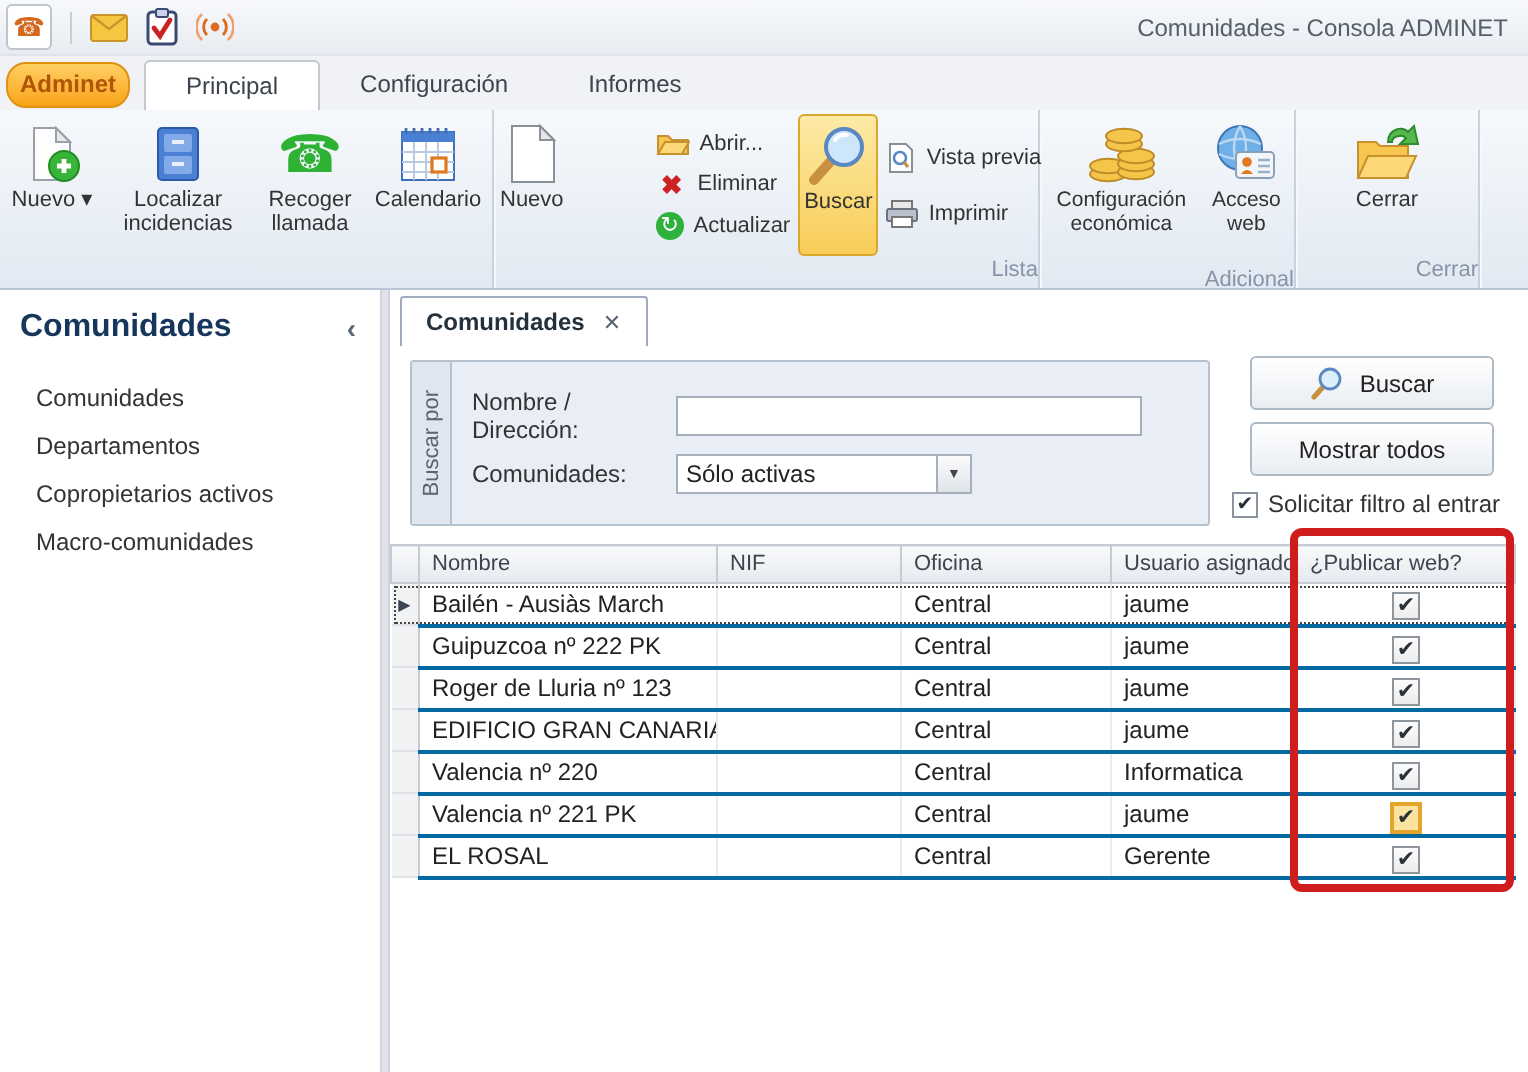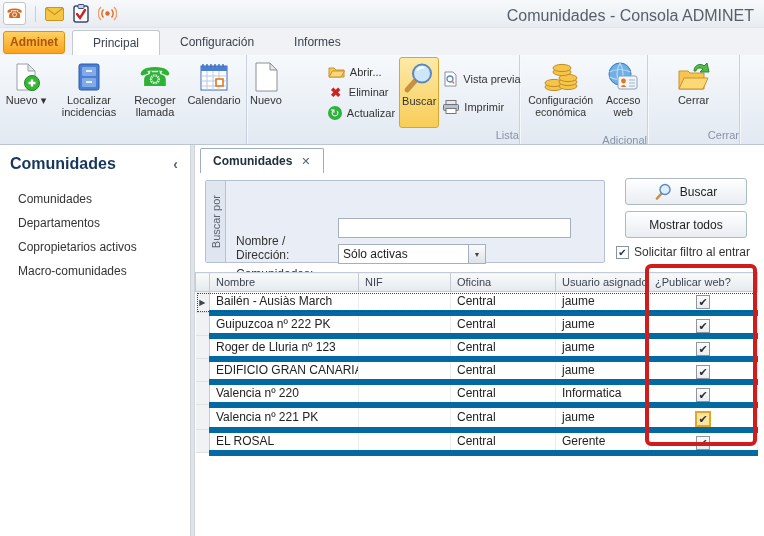--- a/index.html
+++ b/index.html
@@ -6,26 +6,26 @@
   html,body { width:764px; height:536px; overflow:hidden; }
   body { font-family:"Liberation Sans", sans-serif; background:#fff; position:relative; color:#333; }
 
   
   .titlebar { position:absolute; top:0; left:0; width:764px; height:28px;
     background:linear-gradient(180deg,#f7f9fb,#e8ecf1); border-bottom:1px solid #dfe4ea; }
   .qat { position:absolute; left:3px; top:2px; display:flex; align-items:center; gap:9px; }
   .appbox { width:23px; height:23px; background:#fff; border:1px solid #bfc5cc; border-radius:3px;
     display:flex; align-items:center; justify-content:center; font-size:13px; color:#d2691e; }
   .qat-sep { width:1px; height:16px; background:#c9ced5; }
-  .win-title { position:absolute; right:10px; top:7px; font-size:16px; color:#56606c; }
+  .win-title { position:absolute; right:10px; top:7px; font-size:12px; color:#56606c; }
 
   
   .tabrow { position:absolute; top:28px; left:0; width:764px; height:27px; background:#f0f2f5; }
   .app-btn { position:absolute; left:3px; top:3px; width:62px; height:23px;
-    background:linear-gradient(180deg,#ffd063,#f9a31b); border:1px solid #e0920e; border-radius:3px;
+    background:linear-gradient(180deg,#ffd063,#f9a31b); border:1px solid #e0920e; border-radius:10px;
     color:#b05408; font-size:12px; font-weight:bold; text-align:center; line-height:21px; }
   .rtabs { position:absolute; left:72px; top:2px; display:flex; height:25px; }
   .rtab { padding:5px 20px 0 20px; font-size:12px; color:#3c4450; }
   .rtab.active { background:#fff; border:1px solid #c3c9d2; border-bottom:none;
     border-radius:3px 3px 0 0; font-weight:normal; }
 
   
   .ribbon { position:absolute; top:55px; left:0; width:764px; height:90px;
     background:linear-gradient(180deg,#f6f9fc,#e2e9f2); border-bottom:1px solid #bac6d5; display:flex; }
   .rgroup { display:flex; flex-direction:column; border-right:1px solid #c8d2df; box-shadow:1px 0 0 #f6f9fc; }
@@ -60,21 +60,21 @@
   .doctab-label { font-size:12px; font-weight:bold; color:#24303c; }
   .doctab-close { font-size:11px; color:#5a6576; }
 
   
   .filterpanel { position:absolute; left:10px; top:35px; width:400px; height:83px;
     background:#e9eef6; border:1px solid #b6c1d0; border-radius:2px; }
   .vtab { position:absolute; left:0; top:0; width:20px; height:81px; background:#dfe6ef;
     border-right:1px solid #b6c1d0; display:flex; align-items:center; justify-content:center; }
   .vtab span { writing-mode:vertical-rl; transform:rotate(180deg); font-size:11px; color:#5a6470; }
   .frow { position:absolute; left:30px; display:flex; align-items:center; }
-  .flabel { width:102px; font-size:12px; color:#333;margin-top:40px; }
+  .flabel { width:102px; font-size:12px; color:#333; }
   .ftext { width:233px; height:20px; background:#fff; border:1px solid #a6b0bd; font-size:12px; padding:0 4px; }
   .fcombo { width:148px; height:20px; background:#fff; border:1px solid #a6b0bd;
     display:flex; align-items:center; justify-content:space-between; }
   .fcombo-val { font-size:12px; padding-left:4px; color:#222; }
   .fcombo-btn { width:17px; height:18px; background:linear-gradient(180deg,#fafbfc,#dfe3e9);
     border-left:1px solid #a6b0bd; font-size:7px; color:#444; display:flex; align-items:center; justify-content:center; }
 
   
   .sidebtn { position:absolute; left:430px; width:122px; height:27px;
     background:linear-gradient(180deg,#ffffff,#e9edf2); border:1px solid #aeb9c6; border-radius:3px;
@@ -85,21 +85,21 @@
   .chklabel { font-size:12px; color:#333; }
 
   
   .tablewrap { position:absolute; left:0; top:127px; width:610px; }
   table.grid { border-collapse:collapse; table-layout:fixed; width:562px; }
   .grid th { height:19px; background:linear-gradient(180deg,#f9fafb,#e5e9ee);
     border:1px solid #c5cbd4; border-left:none; font-size:11px; font-weight:normal;
     color:#3c4450; text-align:left; padding-left:6px; }
   .grid th.ind-h { border-left:1px solid #c5cbd4; }
   .grid td { height:21px; font-size:12px; color:#222; padding-left:6px;
-    border-bottom:6px solid #0369a1; border-right:1px solid #ececec; white-space:nowrap; overflow:hidden; }
+    border-bottom:2px solid #0369a1; border-right:1px solid #ececec; white-space:nowrap; overflow:hidden; }
   .grid td.ind { background:#f1f2f4; border-right:1px solid #c5cbd4; border-bottom:1px solid #dfe1e5;
     font-size:8px; color:#3c4450; text-align:center; padding-left:0; }
   tr.selected { outline:1px dotted #444; outline-offset:-2px; }
   .cb-cell { text-align:center; padding-left:0 !important; }
   .gridcheck { display:inline-block; width:14px; height:14px; margin-top:3px;
     background:linear-gradient(180deg,#fcfcfc,#ececec); border:1px solid #8f959d;
     font-size:11px; line-height:12px; color:#2b3138; }
   .gridcheck.hot { border:2px solid #e5a42c; background:#fbe3a0; width:16px; height:16px; line-height:12px; }
   .annotation { position:absolute; left:450px; top:-8px; width:112px; height:182px;
     border:4px solid #cf1d1d; border-radius:6px; pointer-events:none; }

